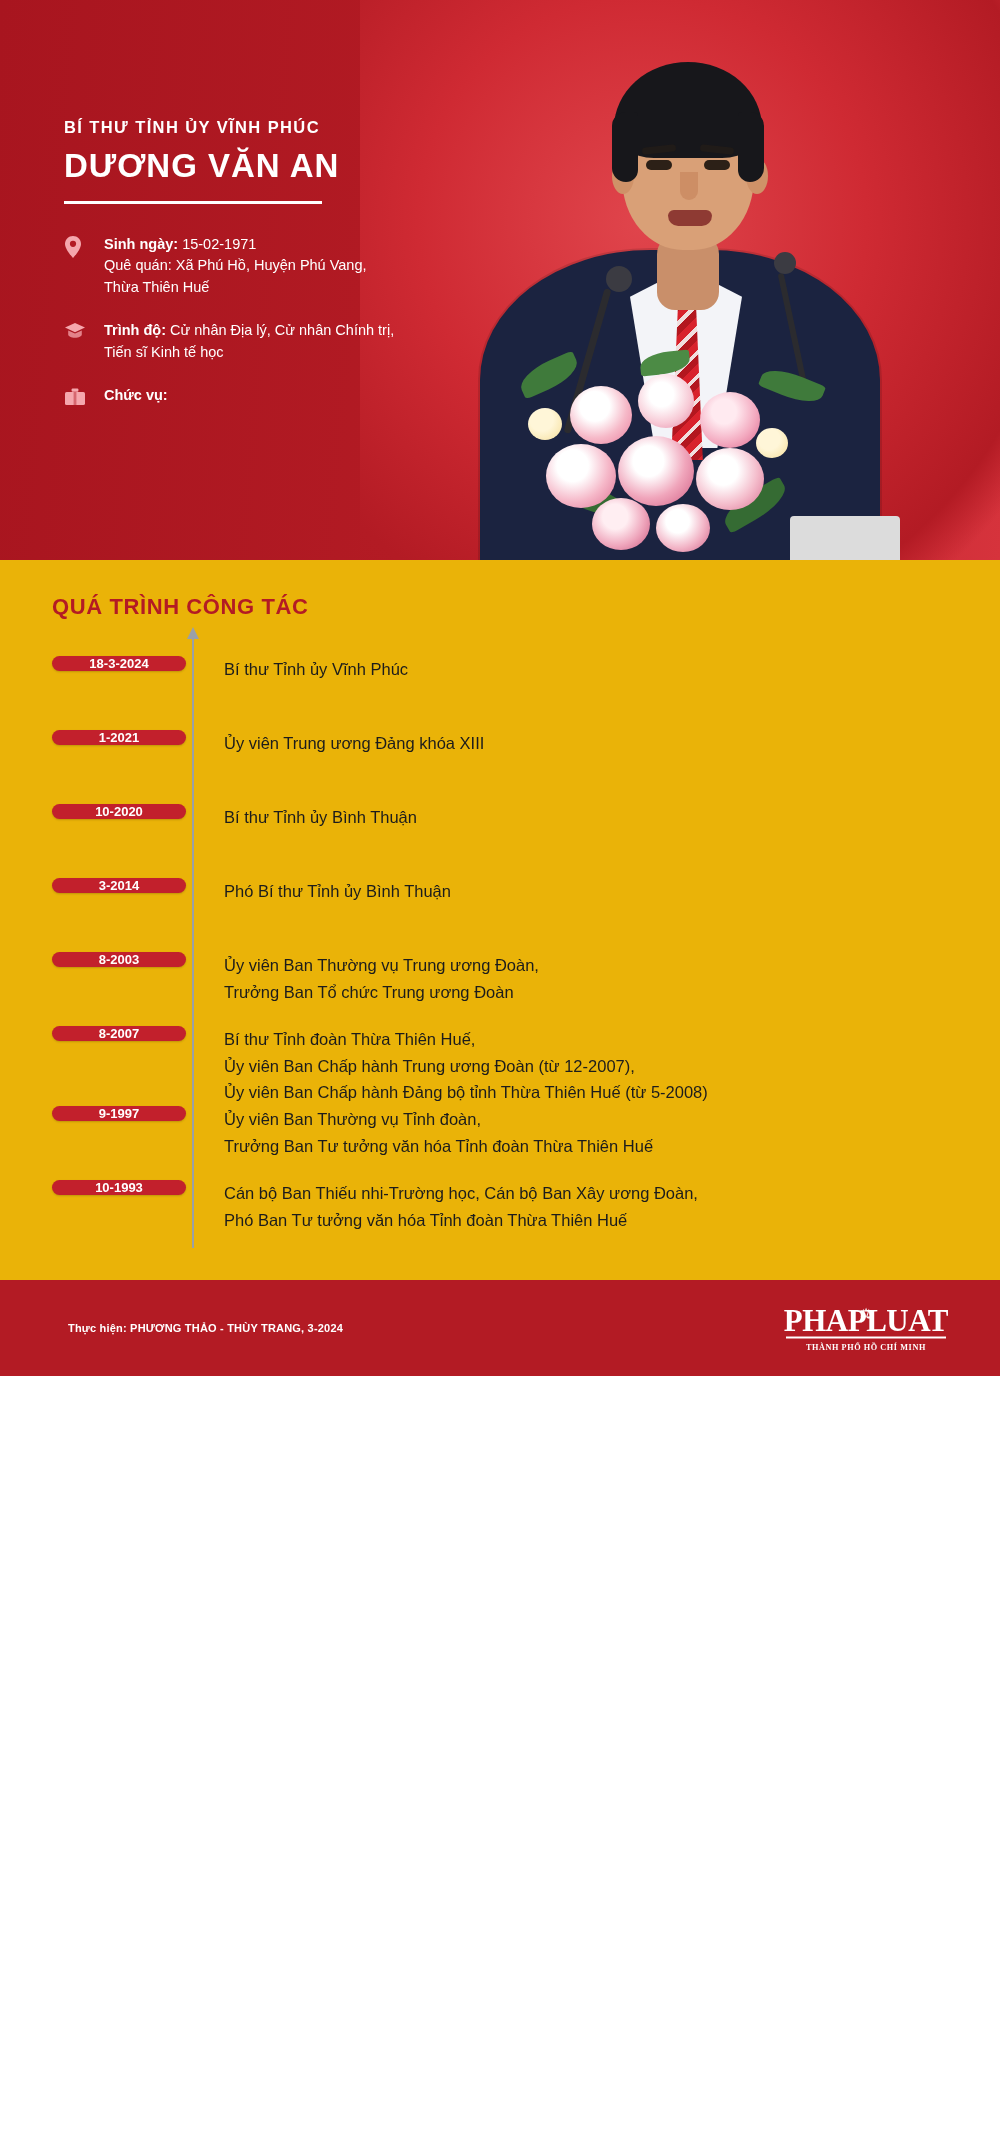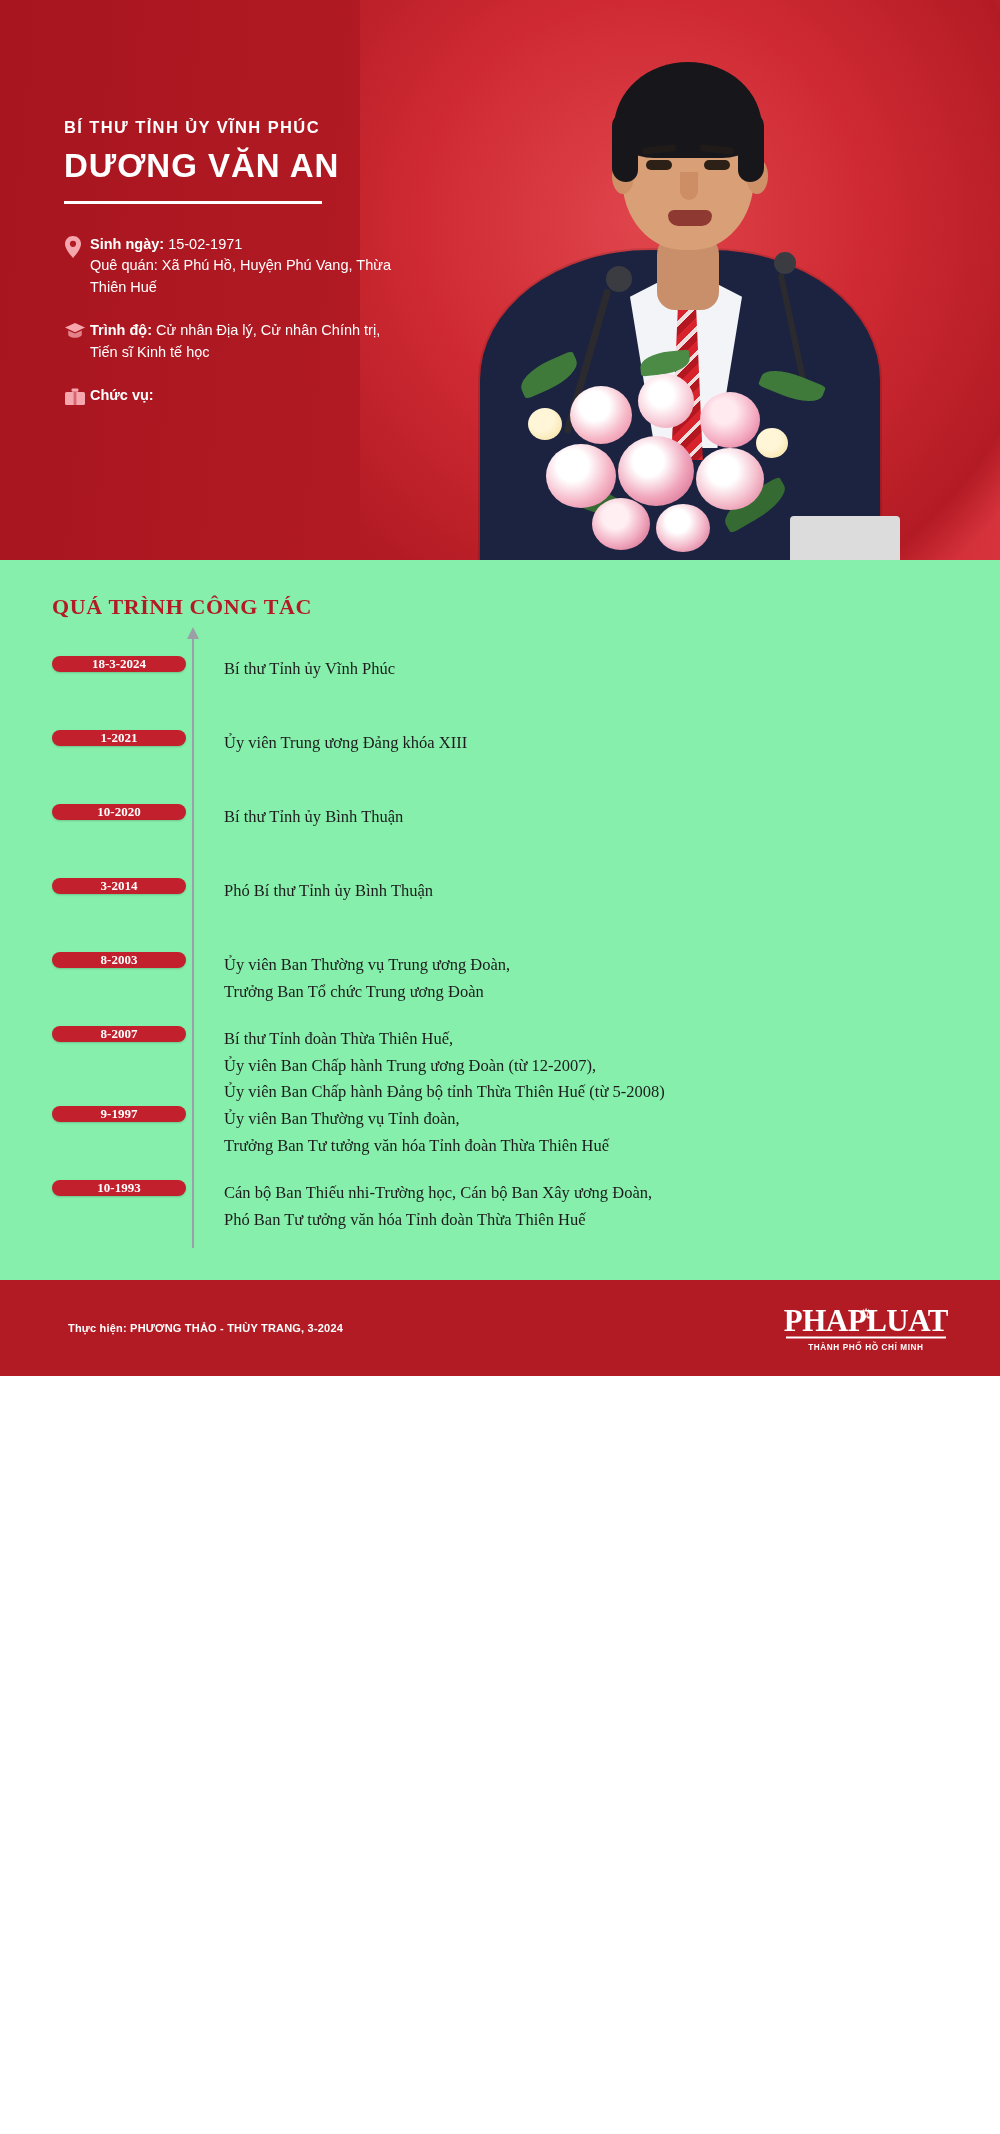--- a/index.html
+++ b/index.html
@@ -177,43 +177,43 @@
     letter-spacing: 1px;
     margin-top: 10px;
     text-transform: uppercase;
   }
   .name-rule {
     width: 258px; height: 3px; background: #ffffff;
     margin: 16px 0 30px 0;
   }
   .info-row {
     display: flex;
+    gap: 14px;
     margin-bottom: 22px;
   }
   .info-ico {
     width: 26px; min-width: 26px; padding-top: 2px;
     color: #ffb3b3;
   }
   .info-ico svg { display: block; }
   .info-body {
     color: #ffffff;
     font-size: 14.5px;
     line-height: 1.48;
   }
   .info-body b { font-weight: bold; }
   .info-body .sub { display: block; }
   .duty-list { margin-top: 2px; }
   .duty-list div { font-size: 13.6px; line-height: 1.62; }
 
   
   .timeline-section {
-    background: #86efac;
+    background: #eab308;
     padding: 34px 0 26px 0;
     position: relative;
-    font-family: Liberation Serif, serif;
   }
   .section-title {
     color: #b31b24;
     font-size: 22px;
     font-weight: bold;
     letter-spacing: .6px;
     margin: 0 0 18px 52px;
     text-transform: uppercase;
   }
   .timeline {
@@ -301,20 +301,21 @@
     content: "";
     position: absolute;
     left: 6px; right: 6px; bottom: -3px;
     height: 2px; background: #ffffff;
   }
   .logo-sub {
     font-size: 8.2px;
     letter-spacing: .6px;
     margin-top: 7px;
     font-weight: bold;
+    font-family: Liberation Serif, serif;
   }
   .logo-scale {
     position: absolute;
     left: 50%; top: 2px; transform: translateX(-50%);
     font-size: 13px; opacity: .95;
   }
 </style>
 </head>
 <body>
 

